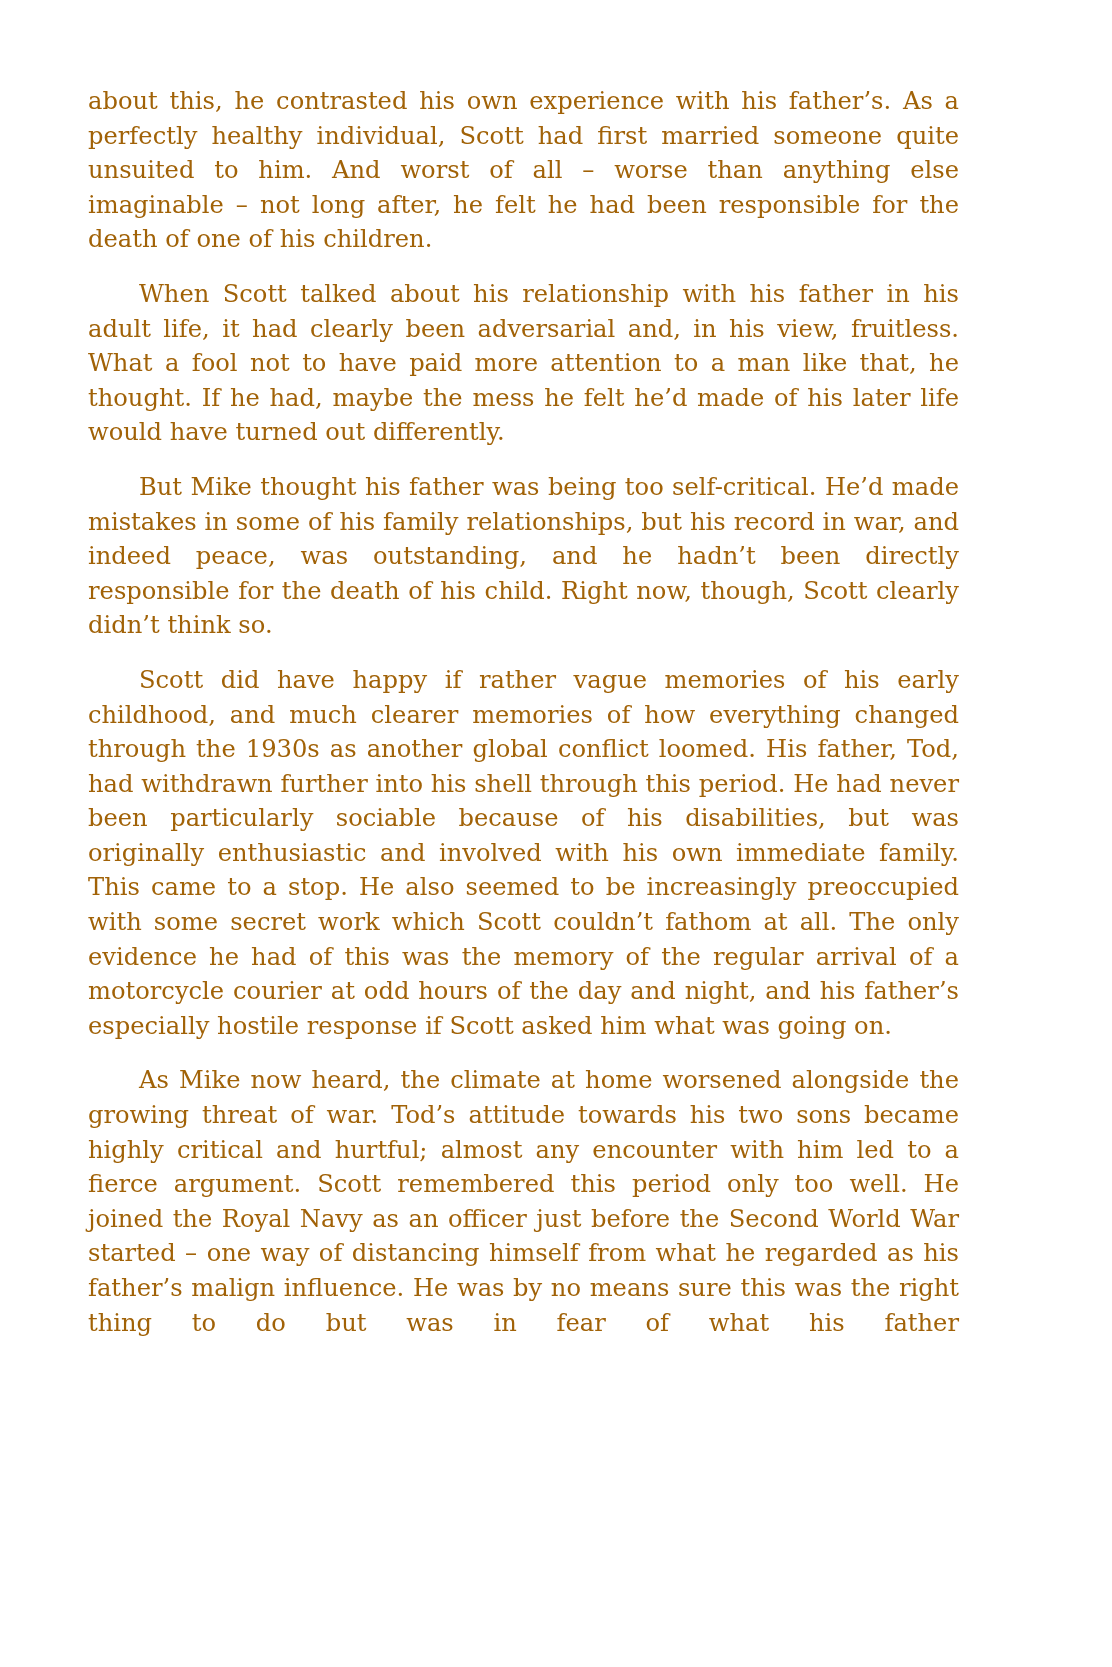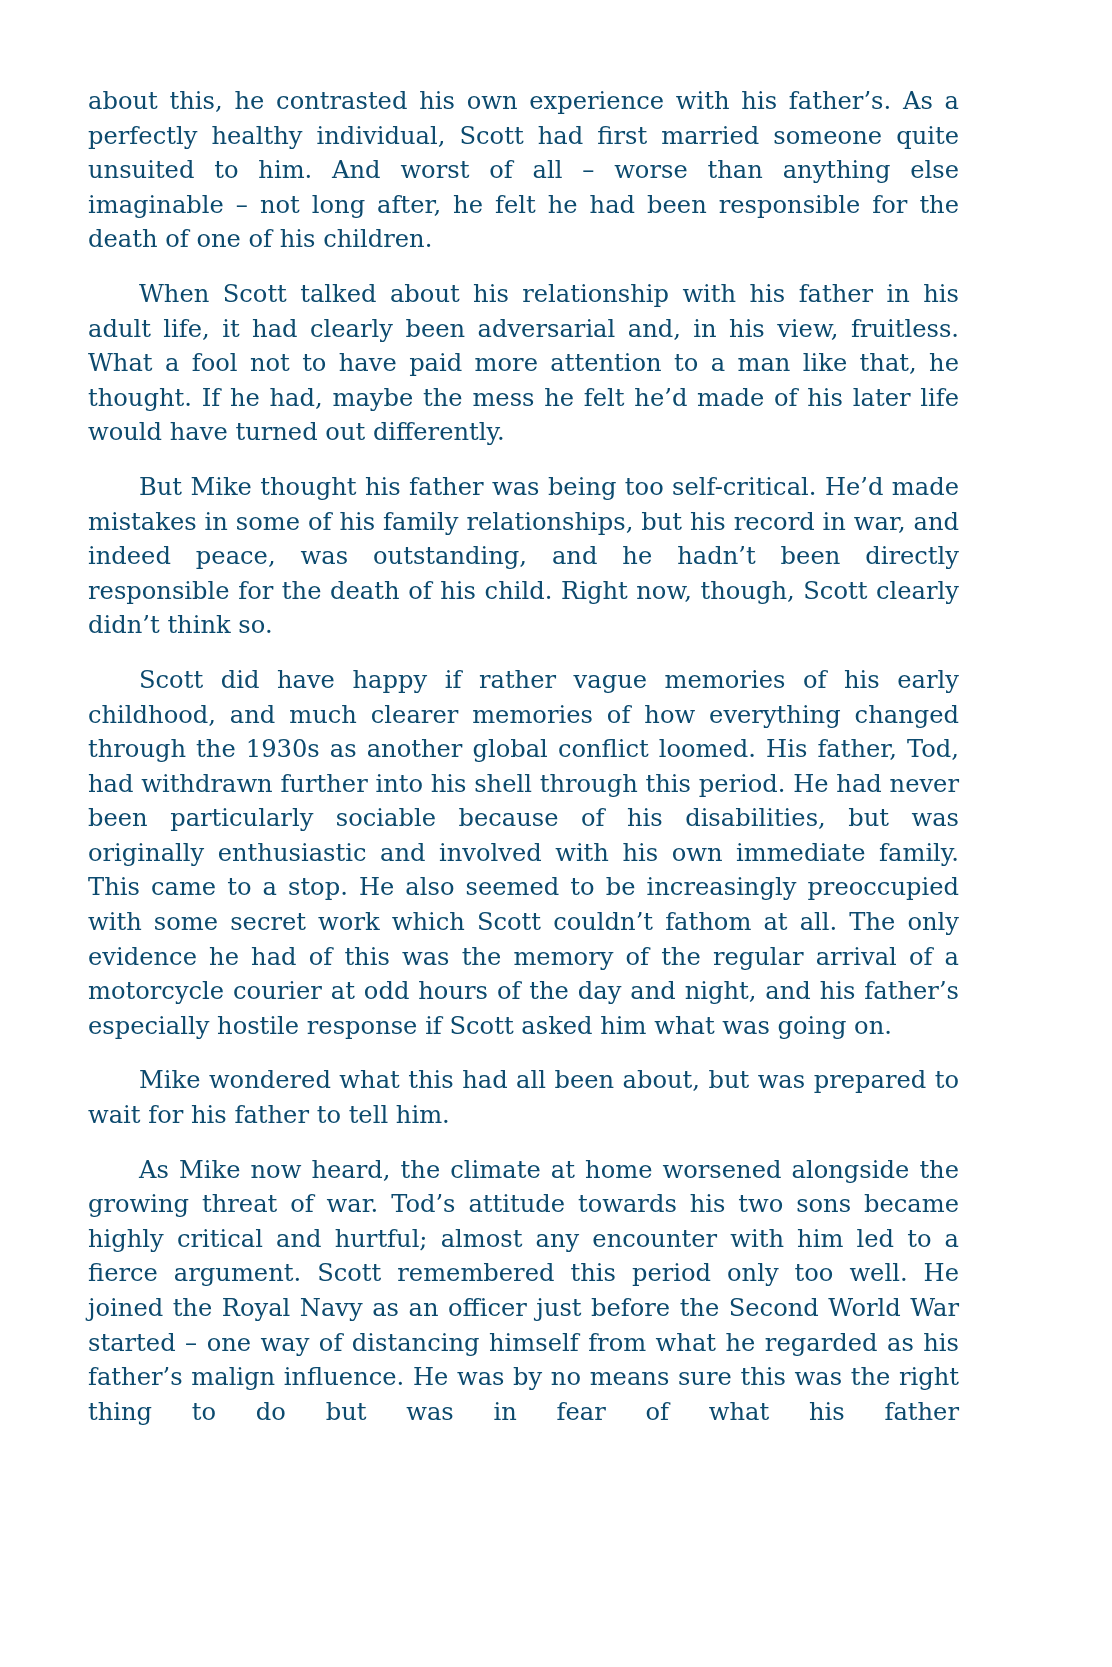--- a/index.html
+++ b/index.html
@@ -1,29 +1,28 @@
 <!DOCTYPE html>
 <html><head>
 <meta charset="utf-8">
 <style>
   html, body { margin:0; padding:0; background:#ffffff; }
   body { width:1112px; height:1667px; position:relative; overflow:hidden; }
   .page {
     position:absolute; left:88px; top:84px; width:871px;
     font-family:"DejaVu Serif", "Liberation Serif", serif;
-    font-size:24.2px; line-height:34.6px; color:#0c4a6e;
+    font-size:24.2px; line-height:34.6px; color:#a16207;
     text-align:justify;
   }
   .page p { margin:0 0 20px 0; text-indent:51px; hyphens:none; }
   .page p.cont { text-indent:0; }
   .page p.last { text-align-last:justify; margin-bottom:8px; }
 </style>
 </head>
 <body>
 
 <div class="page">
   <p class="cont">about this, he contrasted his own experience with his father’s. As a perfectly healthy individual, Scott had first married someone quite unsuited to him. And worst of all – worse than anything else imaginable – not long after, he felt he had been responsible for the death of one of his children.</p>
   <p>When Scott talked about his relationship with his father in his adult life, it had clearly been adversarial and, in his view, fruitless. What a fool not to have paid more attention to a man like that, he thought. If he had, maybe the mess he felt he’d made of his later life would have turned out differently.</p>
   <p>But Mike thought his father was being too self-critical. He’d made mistakes in some of his family relationships, but his record in war, and indeed peace, was outstanding, and he hadn’t been directly responsible for the death of his child. Right now, though, Scott clearly didn’t think so.</p>
   <p>Scott did have happy if rather vague memories of his early childhood, and much clearer memories of how everything changed through the 1930s as another global conflict loomed. His father, Tod, had withdrawn further into his shell through this period. He had never been particularly sociable because of his disabilities, but was originally enthusiastic and involved with his own immediate family. This came to a stop. He also seemed to be increasingly preoccupied with some secret work which Scott couldn’t fathom at all. The only evidence he had of this was the memory of the regular arrival of a motorcycle courier at odd hours of the day and night, and his father’s especially hostile response if Scott asked him what was going on.</p>
-  <p>Mike wondered what this had all been about, but was prepared to wait for his father to tell him.</p>
   <p class="last">As Mike now heard, the climate at home worsened alongside the growing threat of war. Tod’s attitude towards his two sons became highly critical and hurtful; almost any encounter with him led to a fierce argument. Scott remembered this period only too well. He joined the Royal Navy as an officer just before the Second World War started – one way of distancing himself from what he regarded as his father’s malign influence. He was by no means sure this was the right thing to do but was in fear of what his father</p>
 </div>
 
 </body></html>

